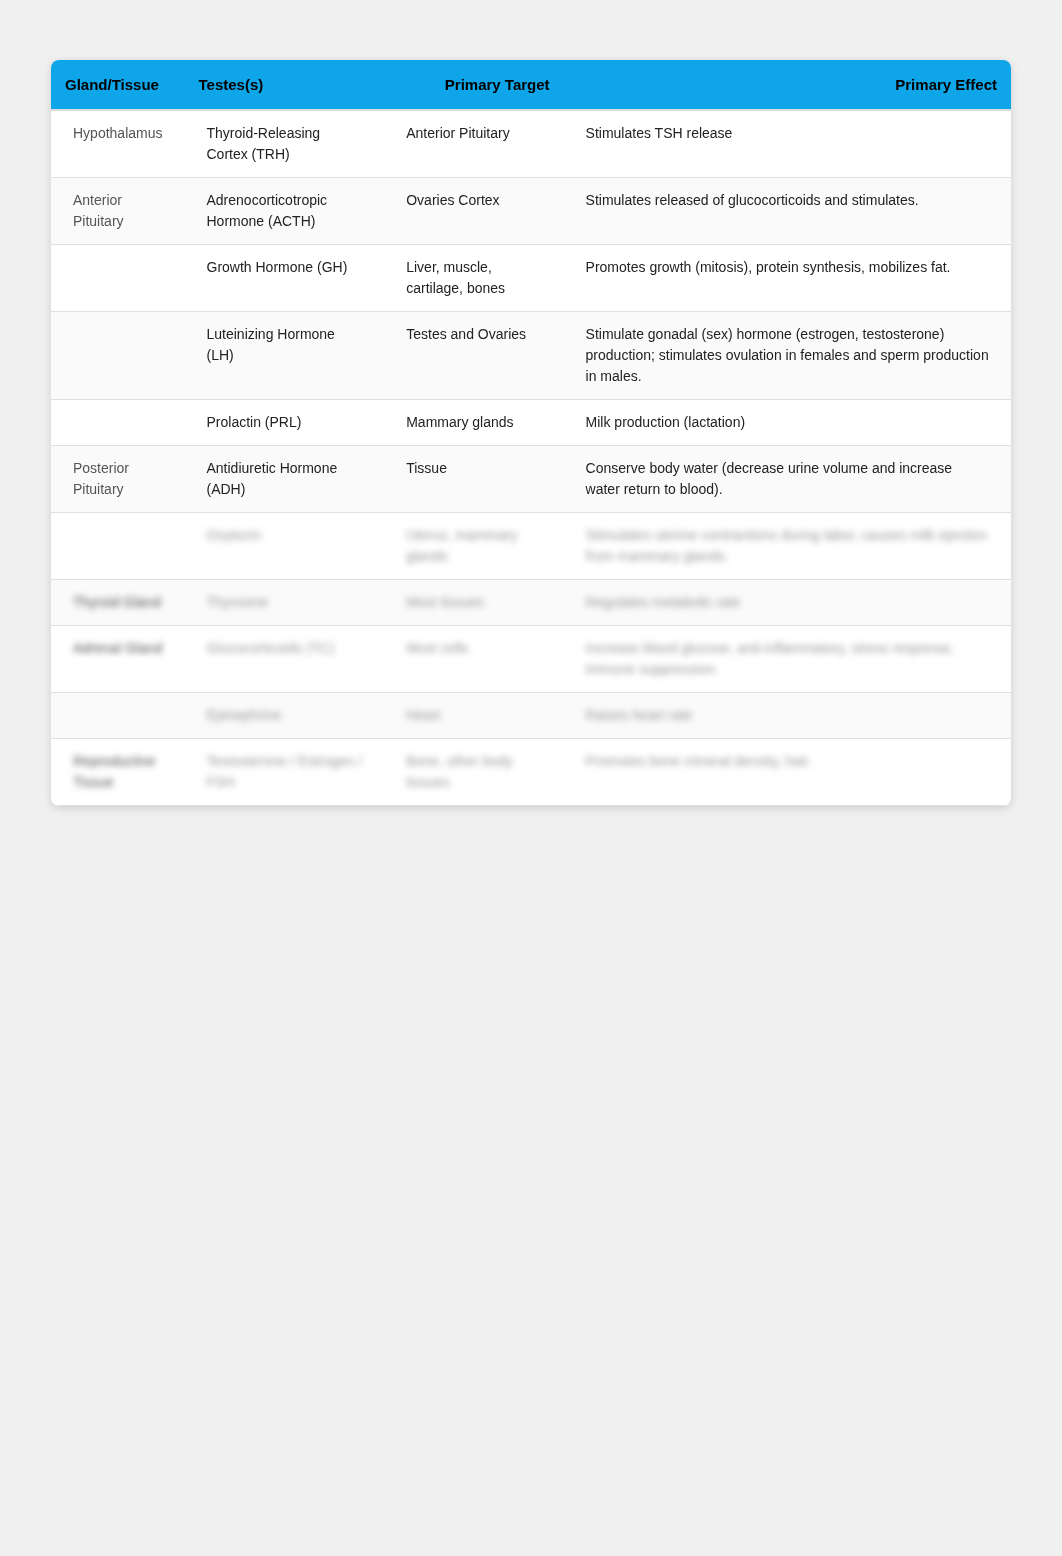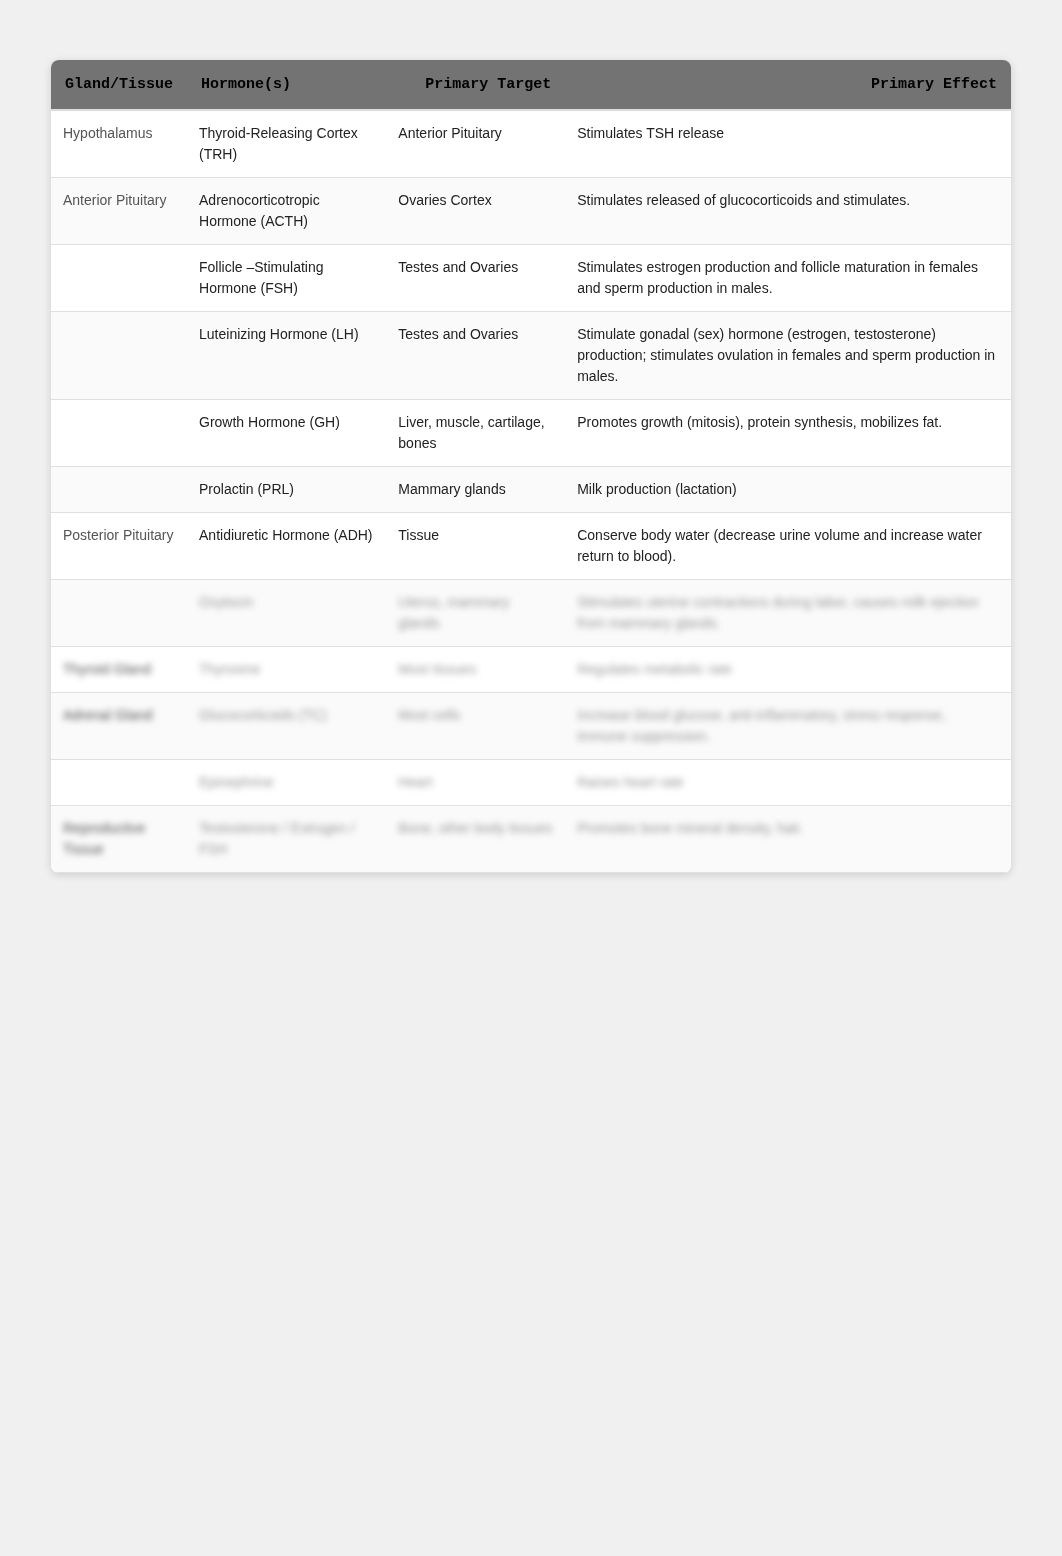--- a/index.html
+++ b/index.html
@@ -19,42 +19,41 @@
       box-shadow: 0 2px 8px rgba(0,0,0,0.15);
       overflow: hidden;
       width: 960px;
       margin-top: 20px;
     }
     table {
       width: 100%;
       border-collapse: collapse;
     }
     thead tr {
-      background: #737373;
-      font-family: Liberation Mono, monospace;
+      background: #0ea5e9;
     }
     thead th {
       padding: 16px 14px;
       text-align: left;
       font-weight: bold;
       font-size: 15px;
       border-bottom: 2px solid #ddd;
     }
     thead th:nth-child(3),
     thead th:nth-child(4) {
       text-align: right;
     }
     tbody tr {
       border-bottom: 1px solid #e0e0e0;
     }
     tbody tr:nth-child(even) {
       background: #fafafa;
     }
     tbody td {
-      padding: 12px 12px;
+      padding: 12px 22px;
       vertical-align: top;
       font-size: 14px;
       line-height: 1.5;
       color: #222;
     }
     .blurred {
       filter: blur(3px);
       color: #999;
       user-select: none;
     }
@@ -68,55 +67,49 @@
     }
   </style>
 </head>
 <body>
 
 <div class="table-container">
   <table>
     <thead>
       <tr>
         <th class="col-gland">Gland/Tissue</th>
-        <th class="col-hormone">Hormone(s)</th>
+        <th class="col-hormone">Testes(s)</th>
         <th class="col-target">Primary Target</th>
         <th class="col-effect">Primary Effect</th>
       </tr>
     </thead>
     <tbody id="table-body">
     <tr>
           <td class="col-gland gland-cell ">Hypothalamus</td>
           <td class="col-hormone ">Thyroid-Releasing Cortex (TRH)</td>
           <td class="col-target ">Anterior Pituitary</td>
           <td class="col-effect ">Stimulates TSH release</td>
         </tr>
         <tr>
           <td class="col-gland gland-cell ">Anterior Pituitary</td>
           <td class="col-hormone ">Adrenocorticotropic Hormone (ACTH)</td>
           <td class="col-target ">Ovaries Cortex</td>
           <td class="col-effect ">Stimulates released of glucocorticoids and stimulates.</td>
         </tr>
         <tr>
           <td class="col-gland gland-cell "></td>
-          <td class="col-hormone ">Follicle –Stimulating Hormone (FSH)</td>
-          <td class="col-target ">Testes and Ovaries</td>
-          <td class="col-effect ">Stimulates estrogen production and follicle maturation in females and sperm production in males.</td>
+          <td class="col-hormone ">Growth Hormone (GH)</td>
+          <td class="col-target ">Liver, muscle, cartilage, bones</td>
+          <td class="col-effect ">Promotes growth (mitosis), protein synthesis, mobilizes fat.</td>
         </tr>
         <tr>
           <td class="col-gland gland-cell "></td>
           <td class="col-hormone ">Luteinizing Hormone (LH)</td>
           <td class="col-target ">Testes and Ovaries</td>
           <td class="col-effect ">Stimulate gonadal (sex) hormone (estrogen, testosterone) production; stimulates ovulation in females and sperm production in males.</td>
-        </tr>
-        <tr>
-          <td class="col-gland gland-cell "></td>
-          <td class="col-hormone ">Growth Hormone (GH)</td>
-          <td class="col-target ">Liver, muscle, cartilage, bones</td>
-          <td class="col-effect ">Promotes growth (mitosis), protein synthesis, mobilizes fat.</td>
         </tr>
         <tr>
           <td class="col-gland gland-cell "></td>
           <td class="col-hormone ">Prolactin (PRL)</td>
           <td class="col-target ">Mammary glands</td>
           <td class="col-effect ">Milk production (lactation)</td>
         </tr>
         <tr>
           <td class="col-gland gland-cell ">Posterior Pituitary</td>
           <td class="col-hormone ">Antidiuretic Hormone (ADH)</td>

